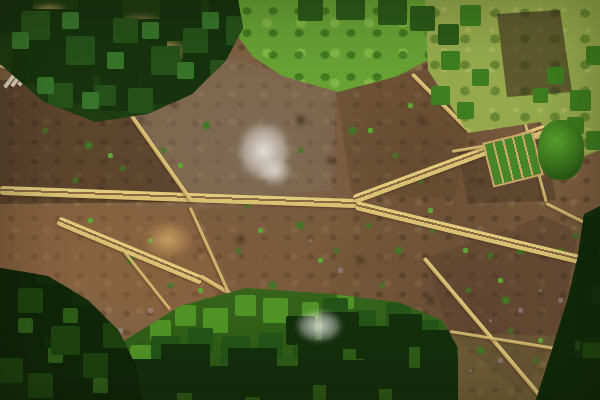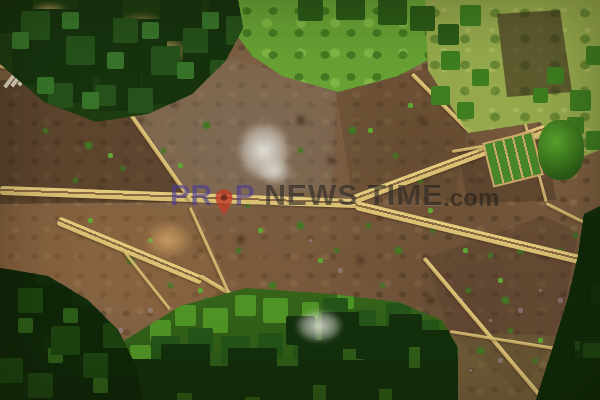--- a/index.html
+++ b/index.html
@@ -235,24 +235,14 @@
     <div class="dots fbl-dark"></div>
     <div class="dots fbl-mid"></div>
   </div>
 
   <div class="full fre">
     <div class="dots fre-dark"></div>
   </div>
 
   <div class="full vignette"></div>
 
-  <div class="wm">
-    <span class="wm-prop">PR</span>
-    <svg class="wm-pin" viewBox="0 0 20 28">
-      <path d="M10 1 C5 1 1.5 4.8 1.5 9.6 C1.5 16.5 10 27 10 27 C10 27 18.5 16.5 18.5 9.6 C18.5 4.8 15 1 10 1 Z" fill="#c23b28" fill-opacity="0.78"></path>
-      <circle cx="10" cy="9.5" r="3.2" fill="rgba(60,20,15,0.55)"></circle>
-    </svg>
-    <span class="wm-prop">P</span>
-    <span class="wm-main">NEWS TIME</span>
-    <span class="wm-tld">.com</span>
-  </div>
 
 </div>
 
 </body></html>

